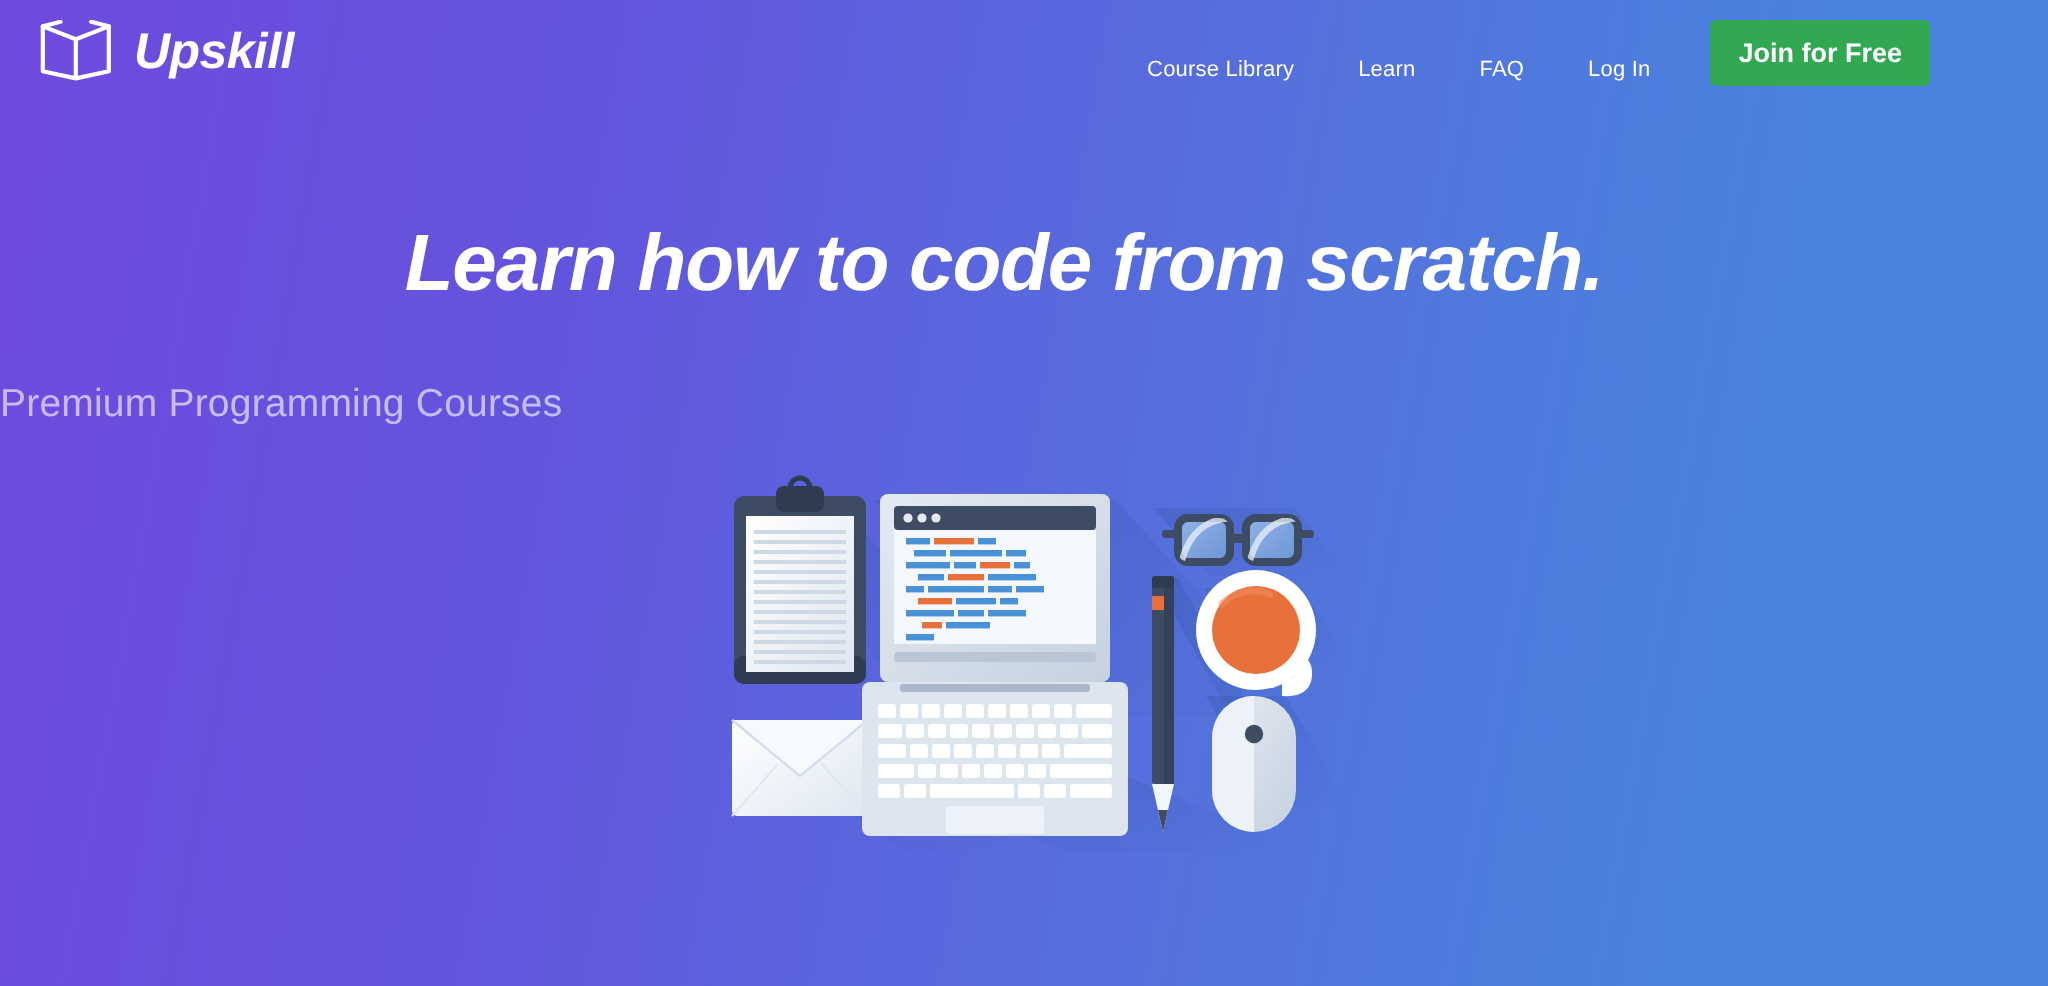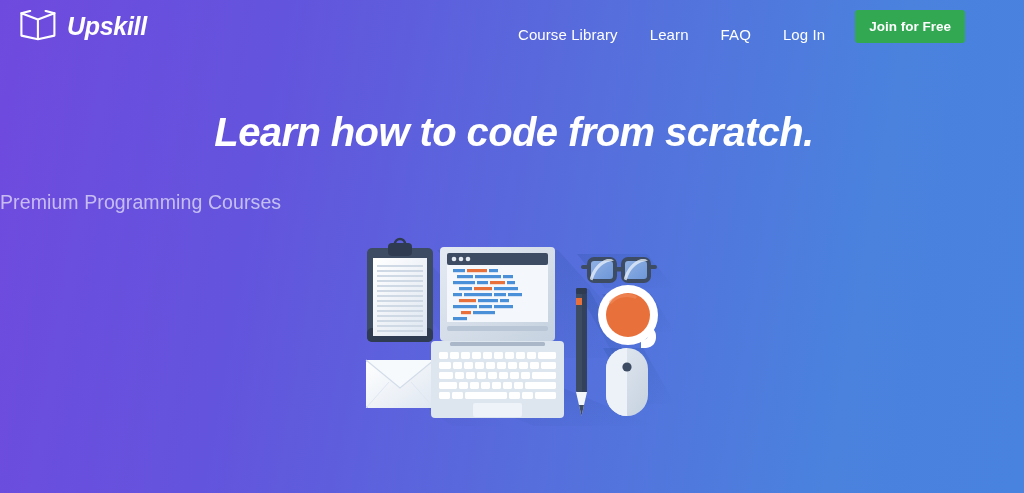--- a/index.html
+++ b/index.html
@@ -48,21 +48,21 @@
 
   #main-nav {
     margin-left: auto;
     display: flex;
     align-items: center;
     gap: 0;
   }
 
   .nav-link {
     color: #ffffff;
-    font-size: 15px;
+    font-size: 11px;
     text-decoration: none;
     padding: 6px 16px;
     white-space: nowrap;
     letter-spacing: 0.1px;
     margin-top: 17px;
   }
 
   #join-button {
     margin-left: 14px;
     background: #32a852;
@@ -73,21 +73,21 @@
     border-radius: 3px;
     padding: 9px 14px;
     cursor: pointer;
     white-space: nowrap;
     font-family: "Liberation Sans", sans-serif;
   }
 
   
   #hero-headline {
     position: absolute;
-    top: 110px; left: 16px;
+    top: 110px; left: 4px;
     width: 996px;
     text-align: center;
     color: #ffffff;
     font-size: 40px;
     font-weight: bold;
     font-style: italic;
     letter-spacing: -0.6px;
     line-height: 1.1;
   }
 

